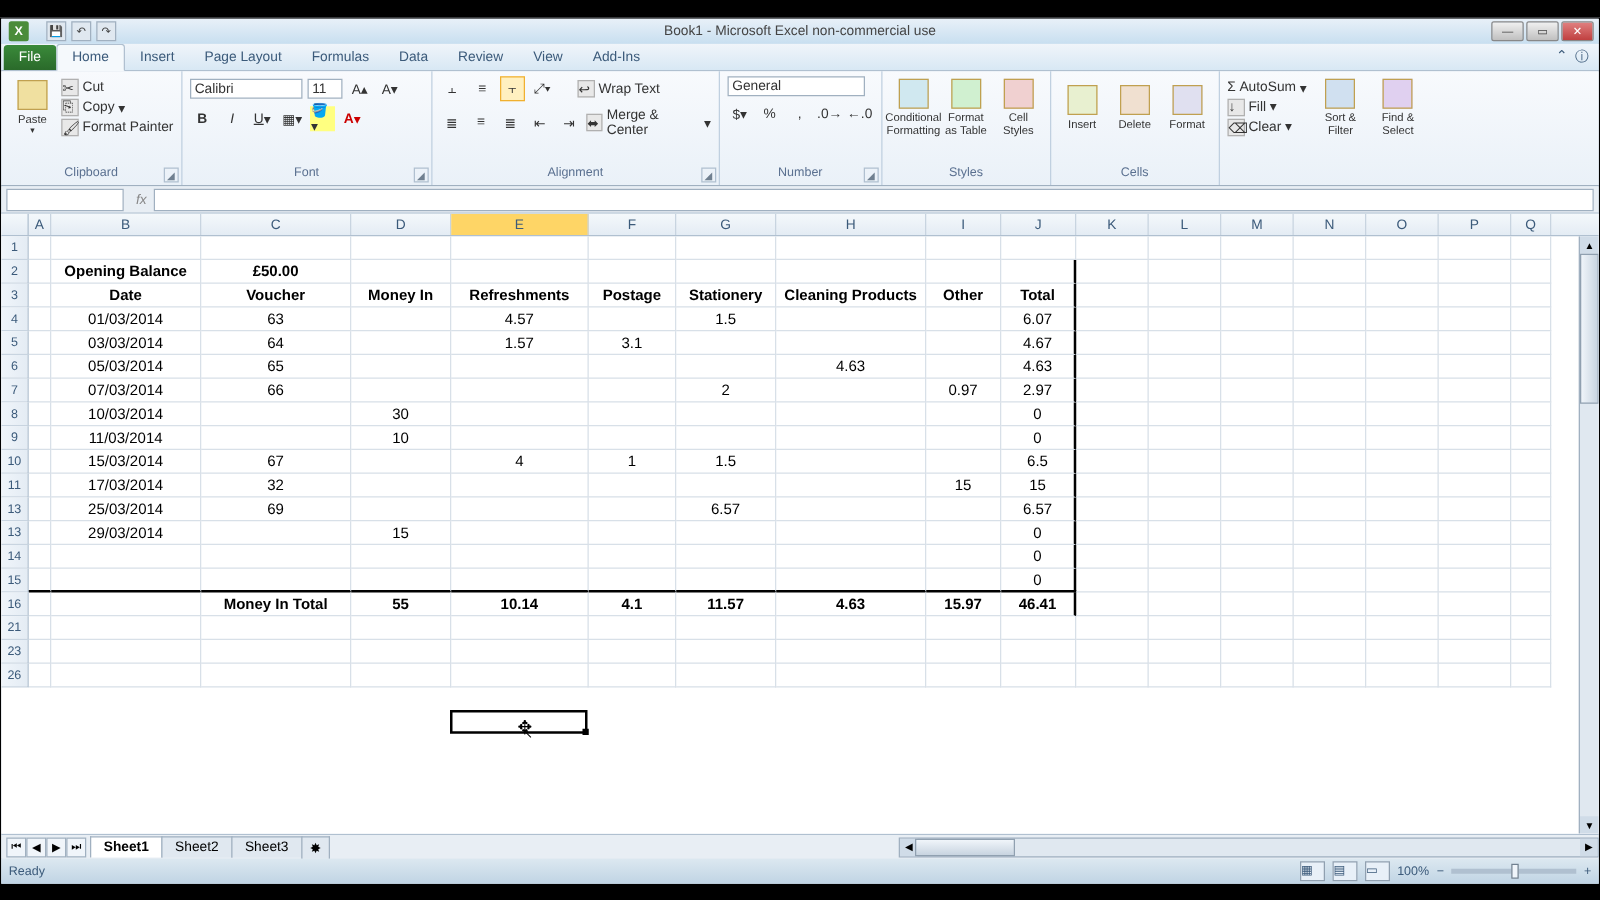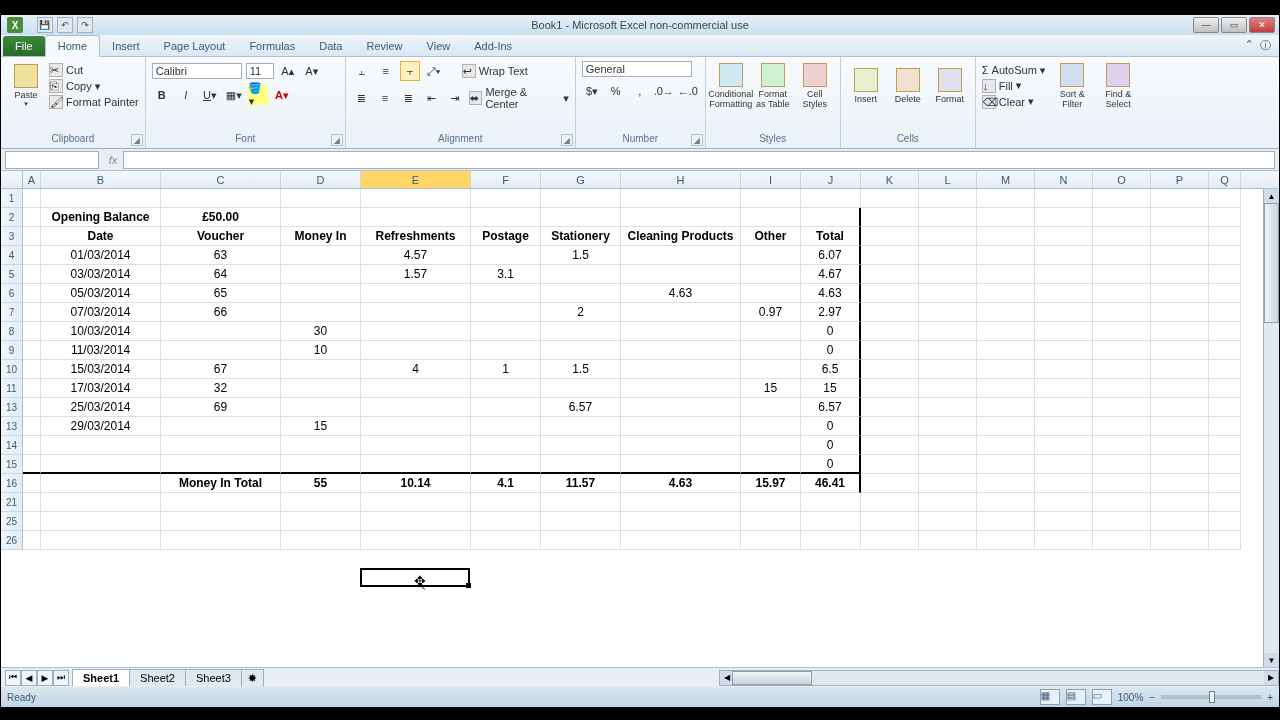--- a/index.html
+++ b/index.html
@@ -629,21 +629,21 @@
           <div class="cell" style="width: 60px;"></div>
           <div class="cell" style="width: 58px;"></div>
           <div class="cell" style="width: 58px;"></div>
           <div class="cell" style="width: 58px;"></div>
           <div class="cell" style="width: 58px;"></div>
           <div class="cell" style="width: 58px;"></div>
           <div class="cell" style="width: 58px;"></div>
           <div class="cell" style="width: 32px;"></div>
         </div>
         <div class="row">
-          <div class="rowhead">25</div>
+          <div class="rowhead">23</div>
           <div class="cell" style="width: 18px;"></div>
           <div class="cell" style="width: 120px;"></div>
           <div class="cell" style="width: 120px;"></div>
           <div class="cell" style="width: 80px;"></div>
           <div class="cell" style="width: 110px;"></div>
           <div class="cell" style="width: 70px;"></div>
           <div class="cell" style="width: 80px;"></div>
           <div class="cell" style="width: 120px;"></div>
           <div class="cell" style="width: 60px;"></div>
           <div class="cell" style="width: 60px;"></div>

